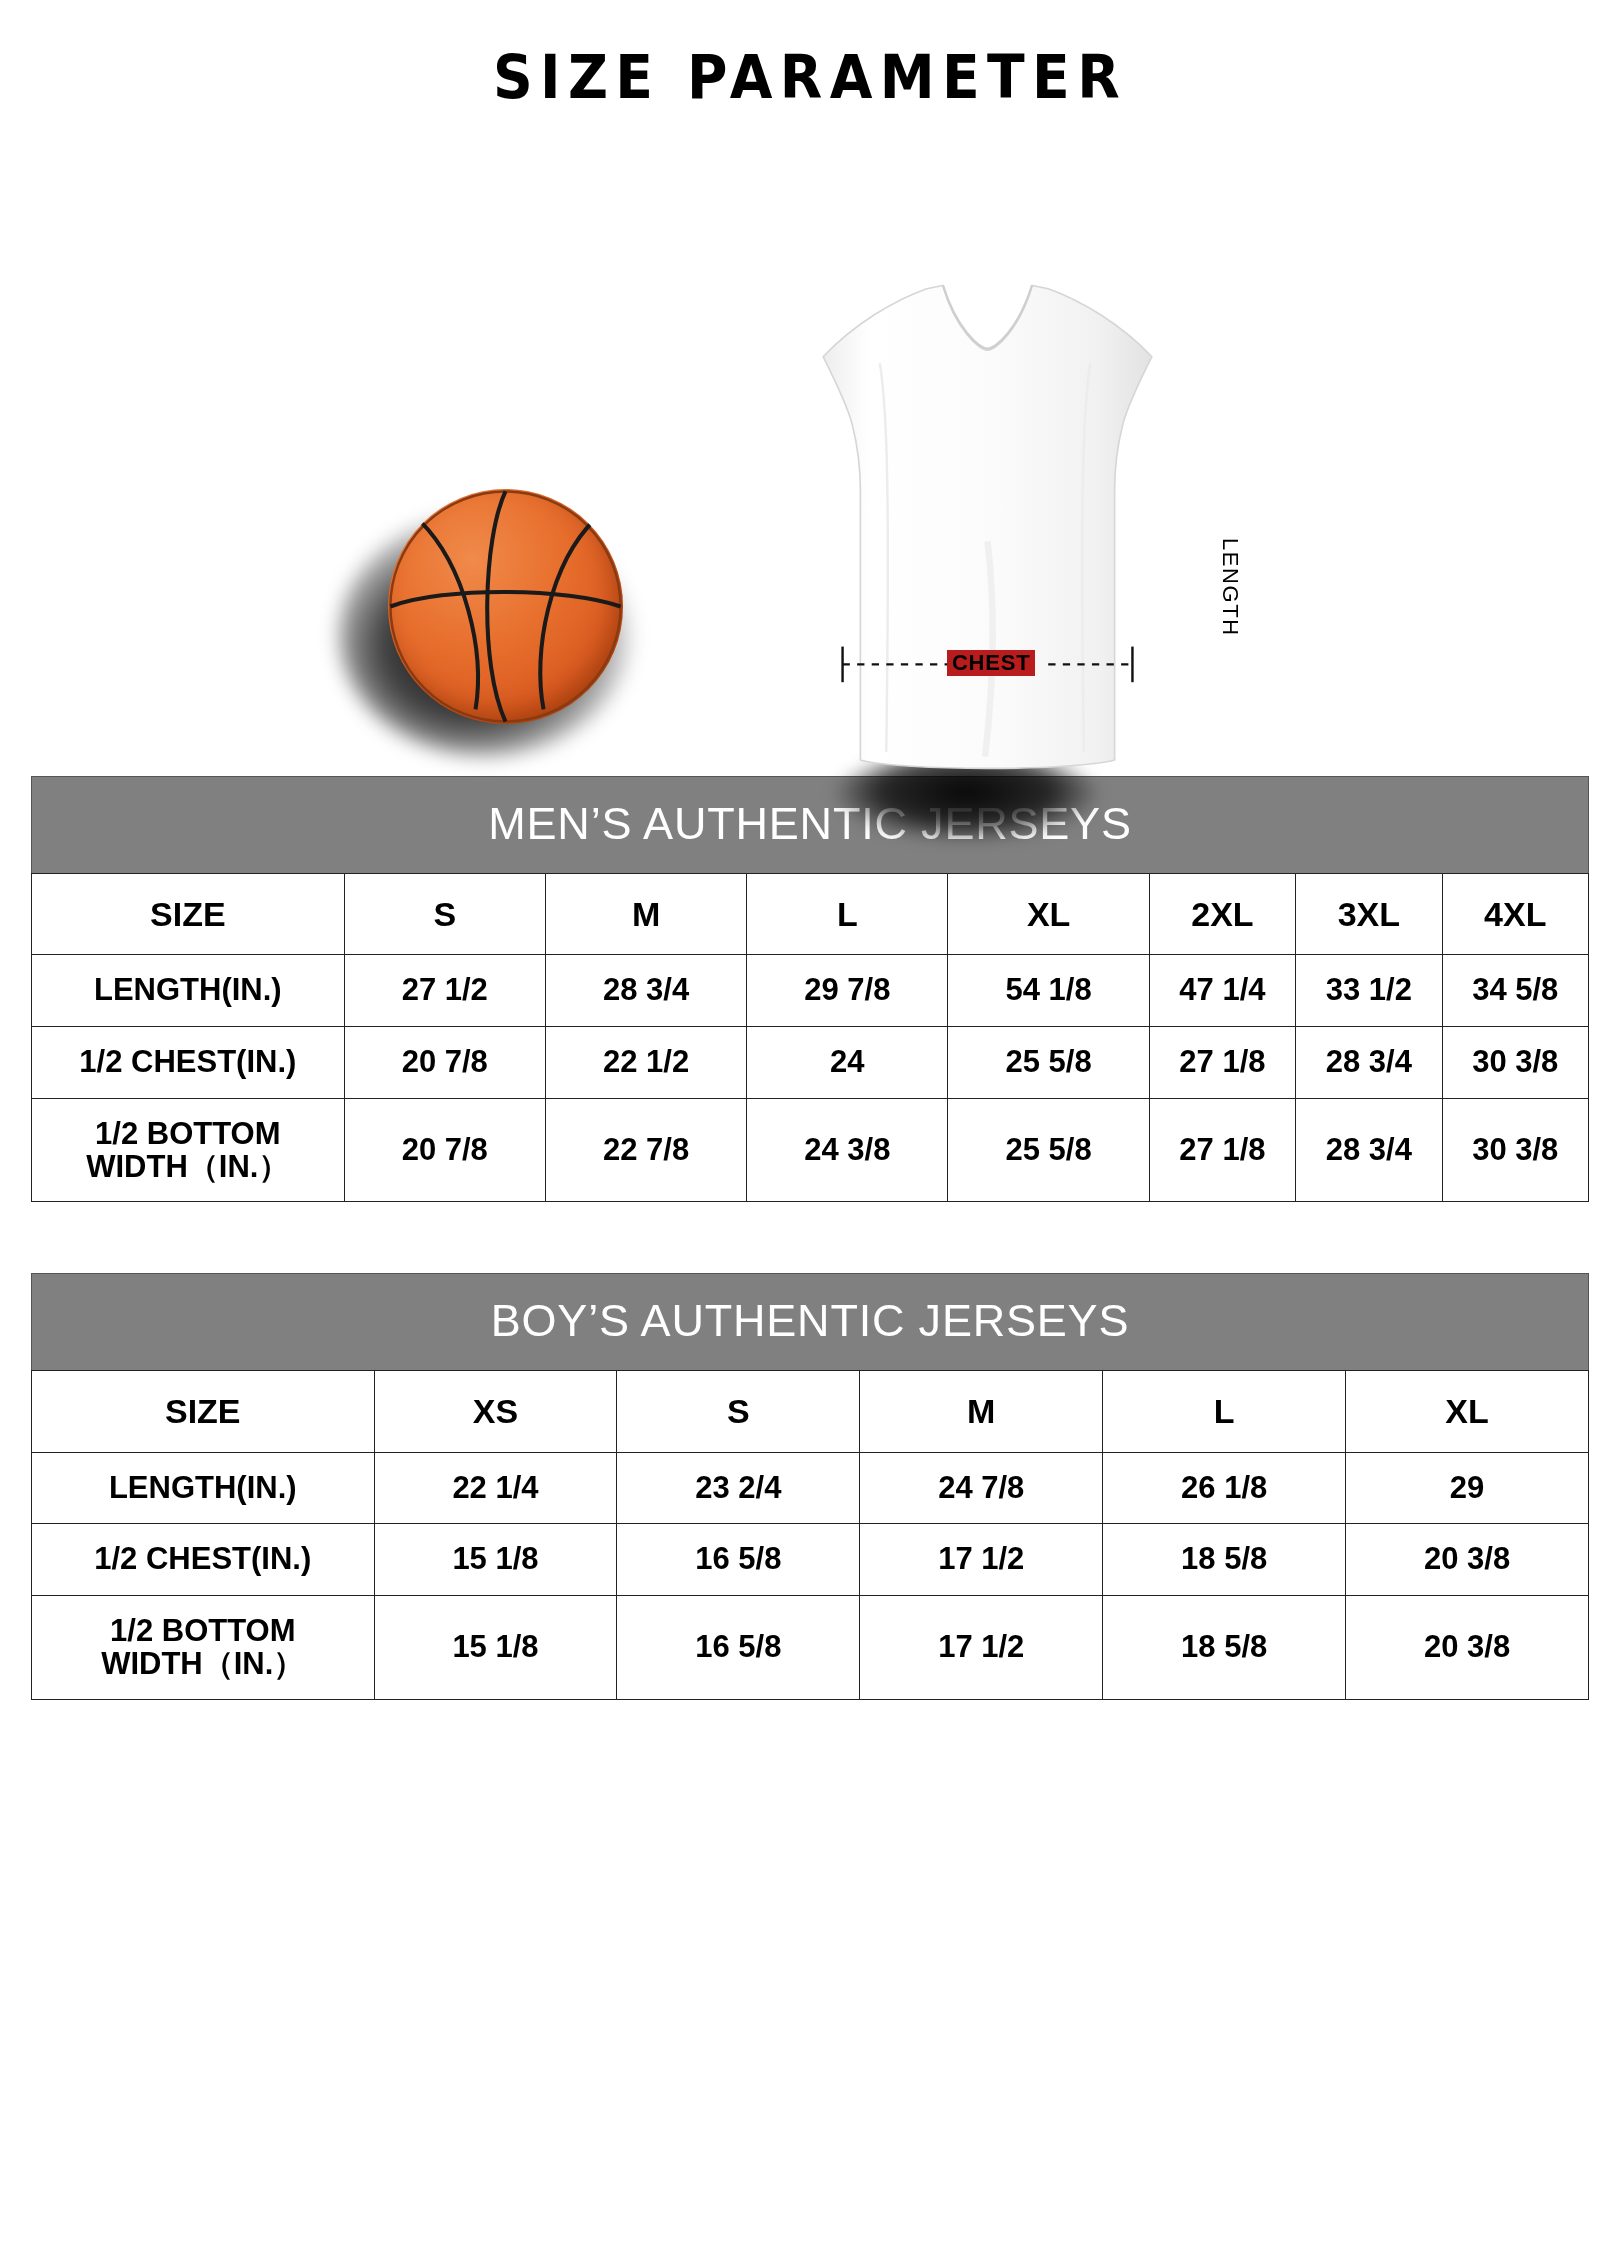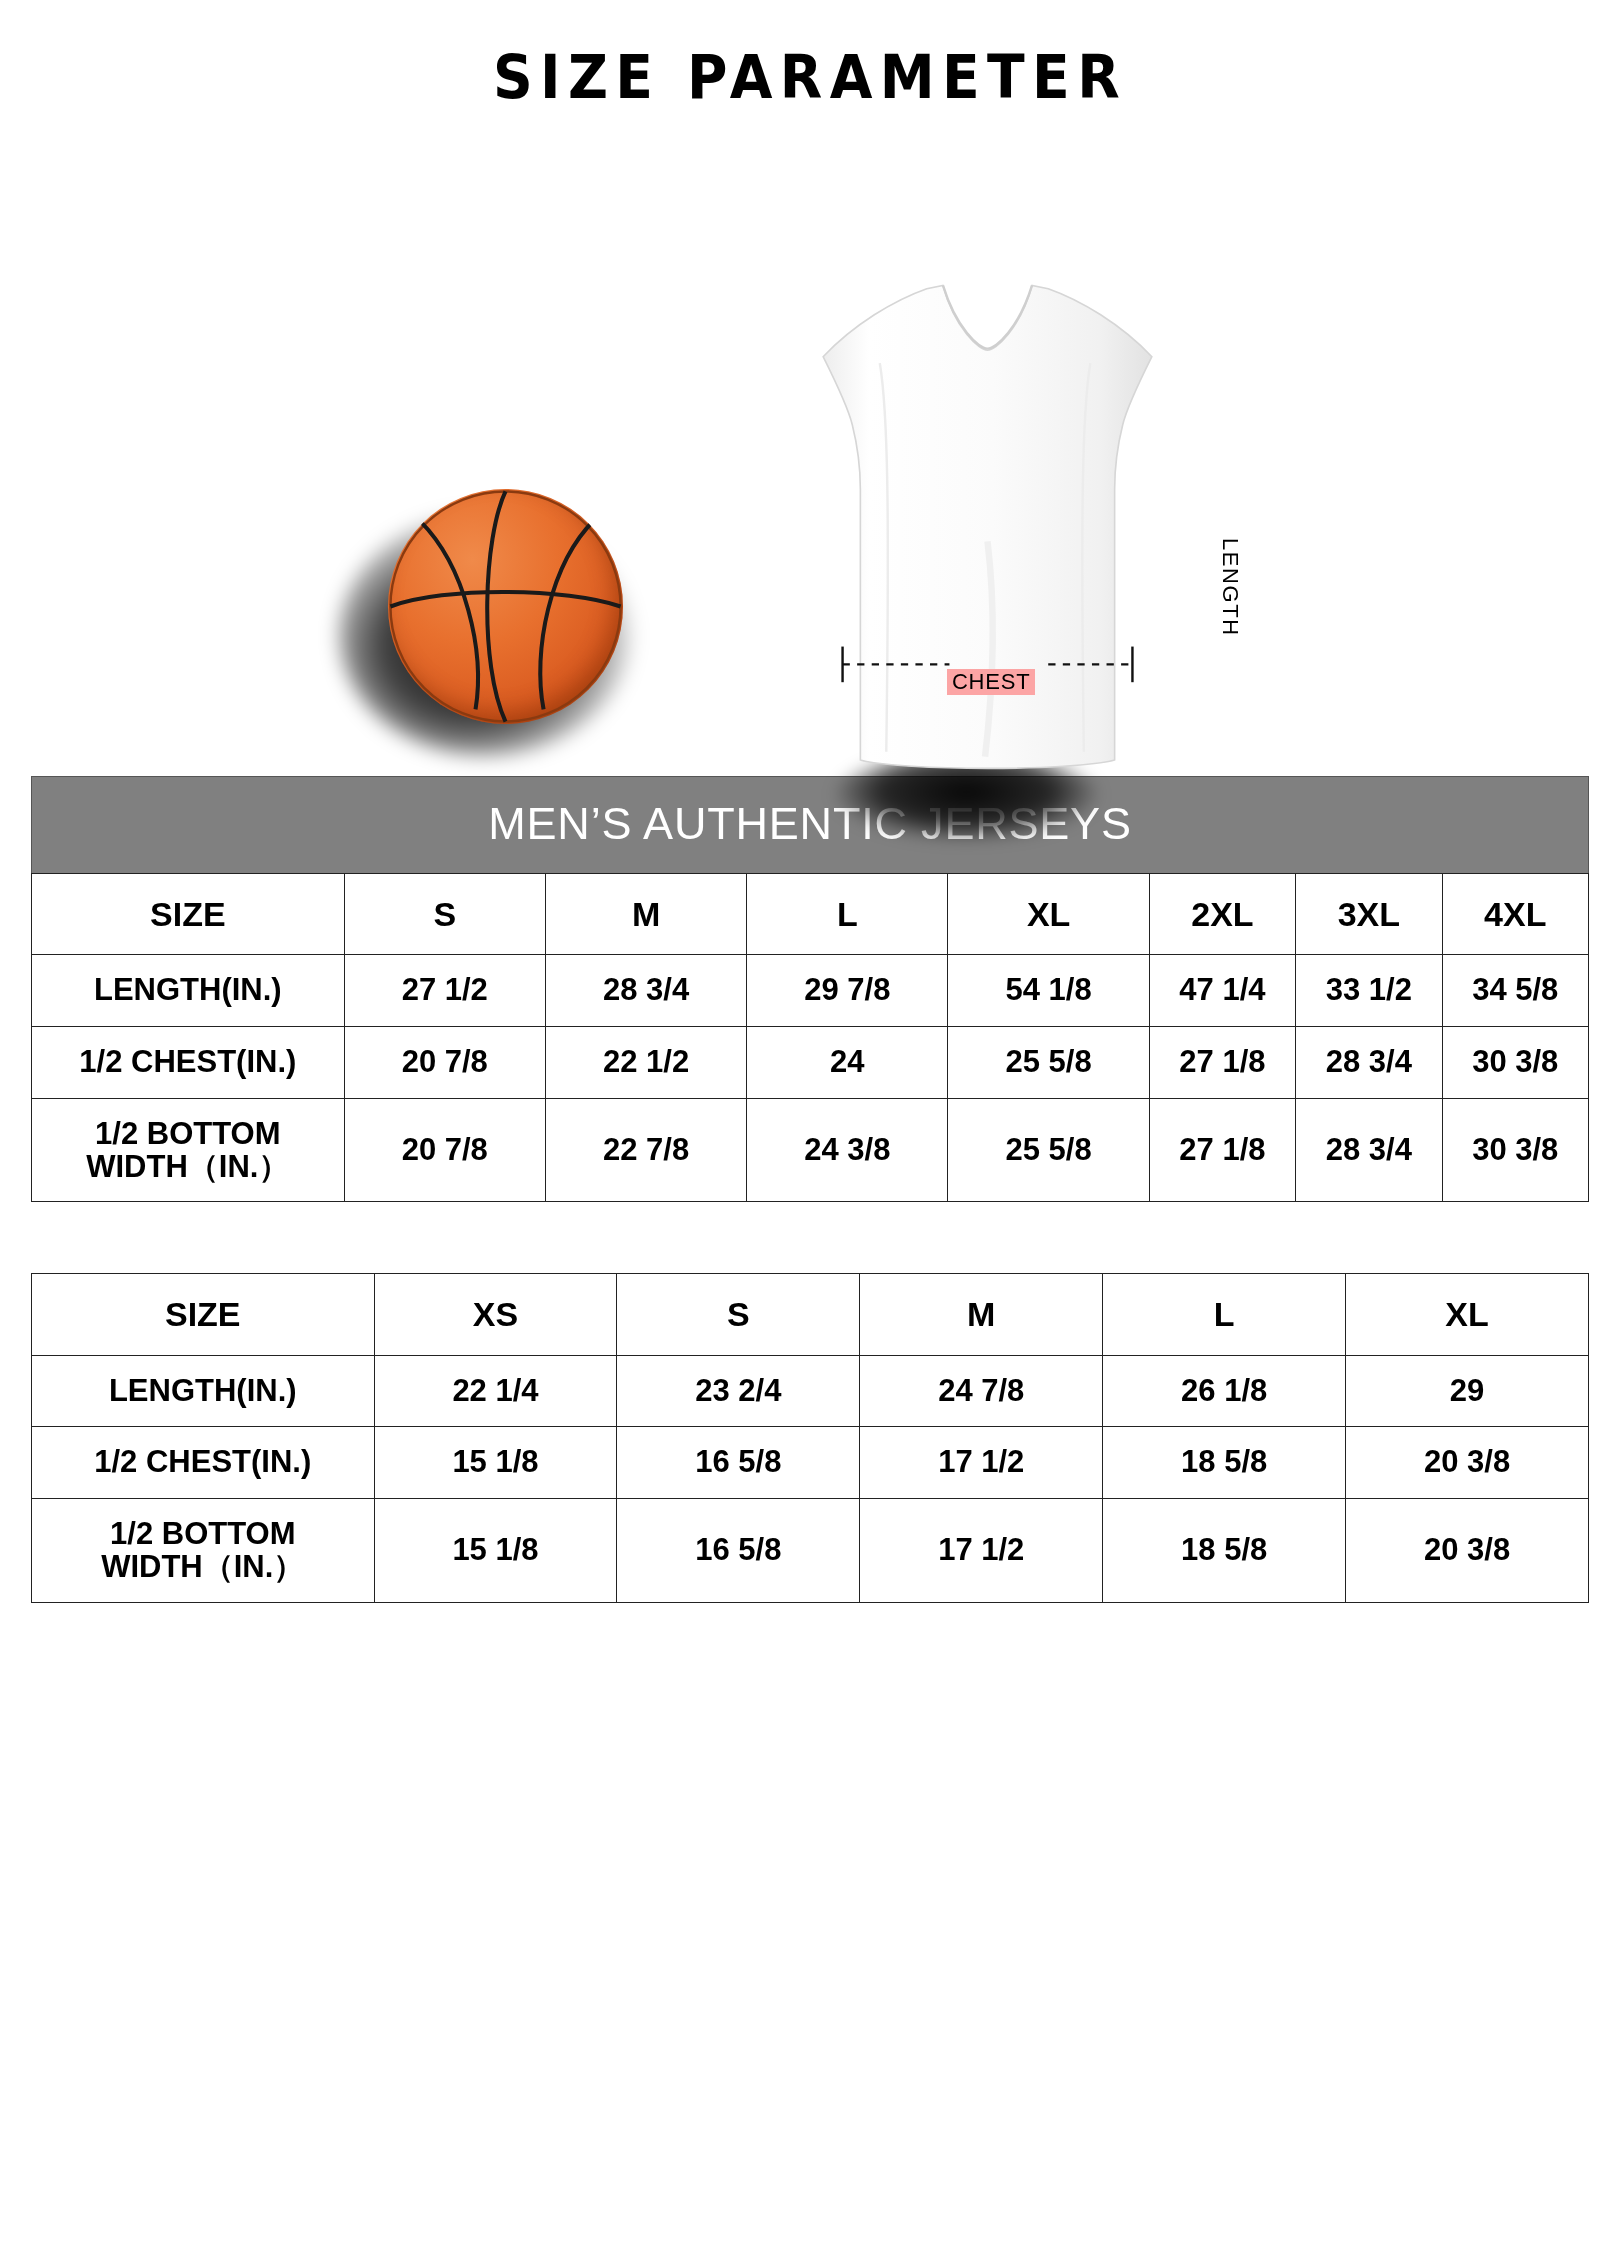--- a/index.html
+++ b/index.html
@@ -88,26 +88,27 @@
     height: 89px;
     border-radius: 50%;
     background: radial-gradient(ellipse at 50% 45%, rgba(0,0,0,0.95) 0%, rgba(0,0,0,0.7) 45%, rgba(0,0,0,0.0) 72%);
     filter: blur(7.3px);
   }
   .jersey-svg { position: absolute; left: 0; top: 0; }
 
   .chest-label {
     position: absolute;
     left: 142px;
-    top: 403px;
+    top: 384px;
     font-size: 22px;
     letter-spacing: 0.8px;
     font-family: "Liberation Sans", sans-serif;
-    background: #fca5a5;
+    background: #b91c1c;
     padding: 0 4.9px;
+    font-weight: bold;
   }
   .length-label {
     position: absolute;
     left: 412px;
     top: 267px;
     font-size: 22px;
     letter-spacing: 1.6px;
     writing-mode: vertical-rl;
     font-family: "Liberation Sans", sans-serif;
     background: #ffffff;
@@ -282,20 +283,21 @@
           <td>25  5/8</td>
           <td>27  1/8</td>
           <td>28  3/4</td>
           <td>30  3/8</td>
         </tr>
       </tbody>
     </table>
   </div>
 
   <div class="table-block">
+    <div class="table-header">BOY’S AUTHENTIC JERSEYS</div>
     <table class="size-table boys">
       <colgroup>
         <col class="c0">
           <col class="cx">
           <col class="cx">
           <col class="cx">
           <col class="cx">
           <col class="cx">
       </colgroup>
       <tbody>

